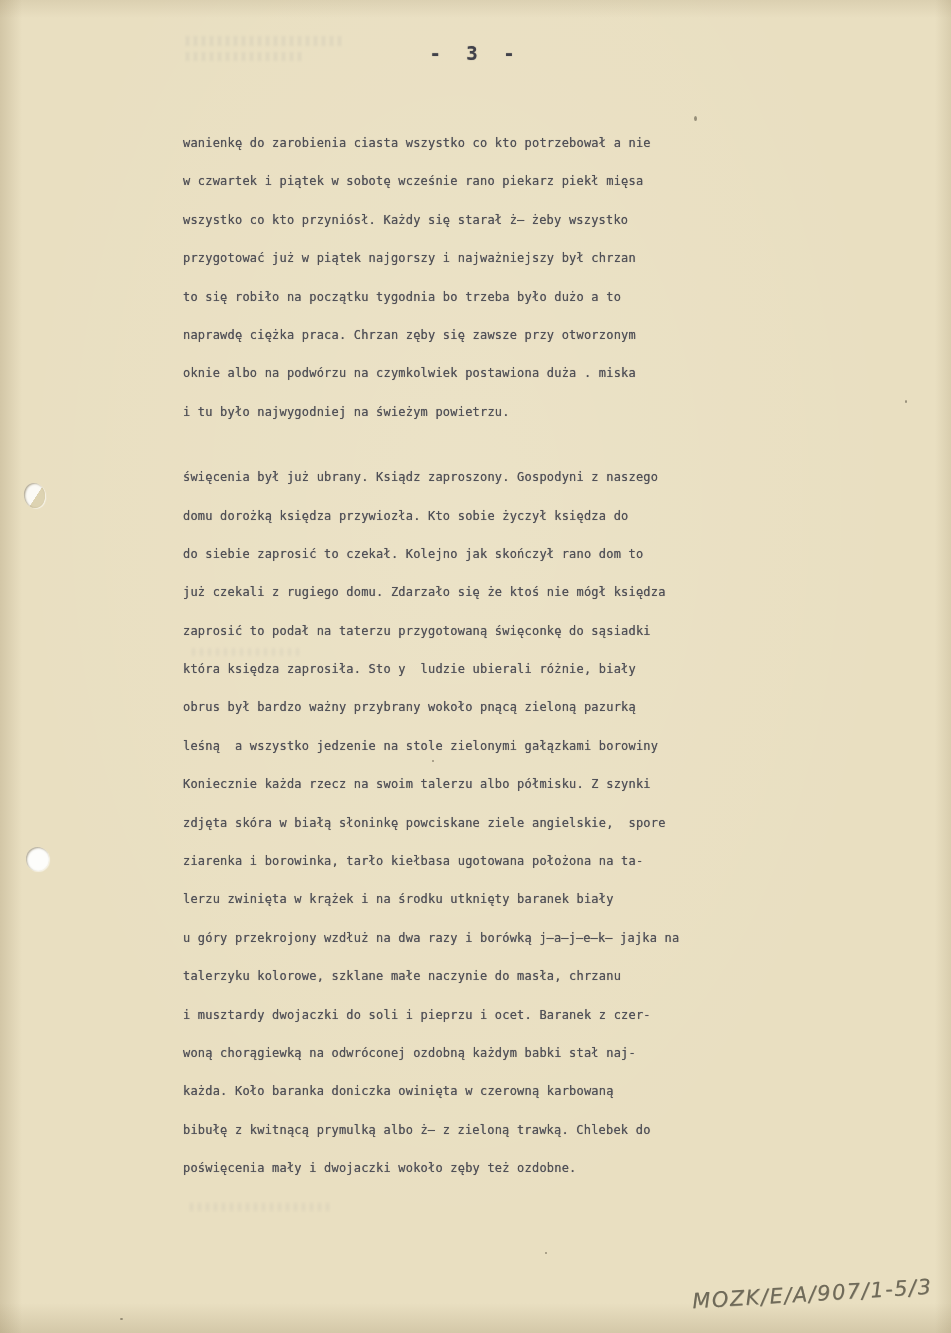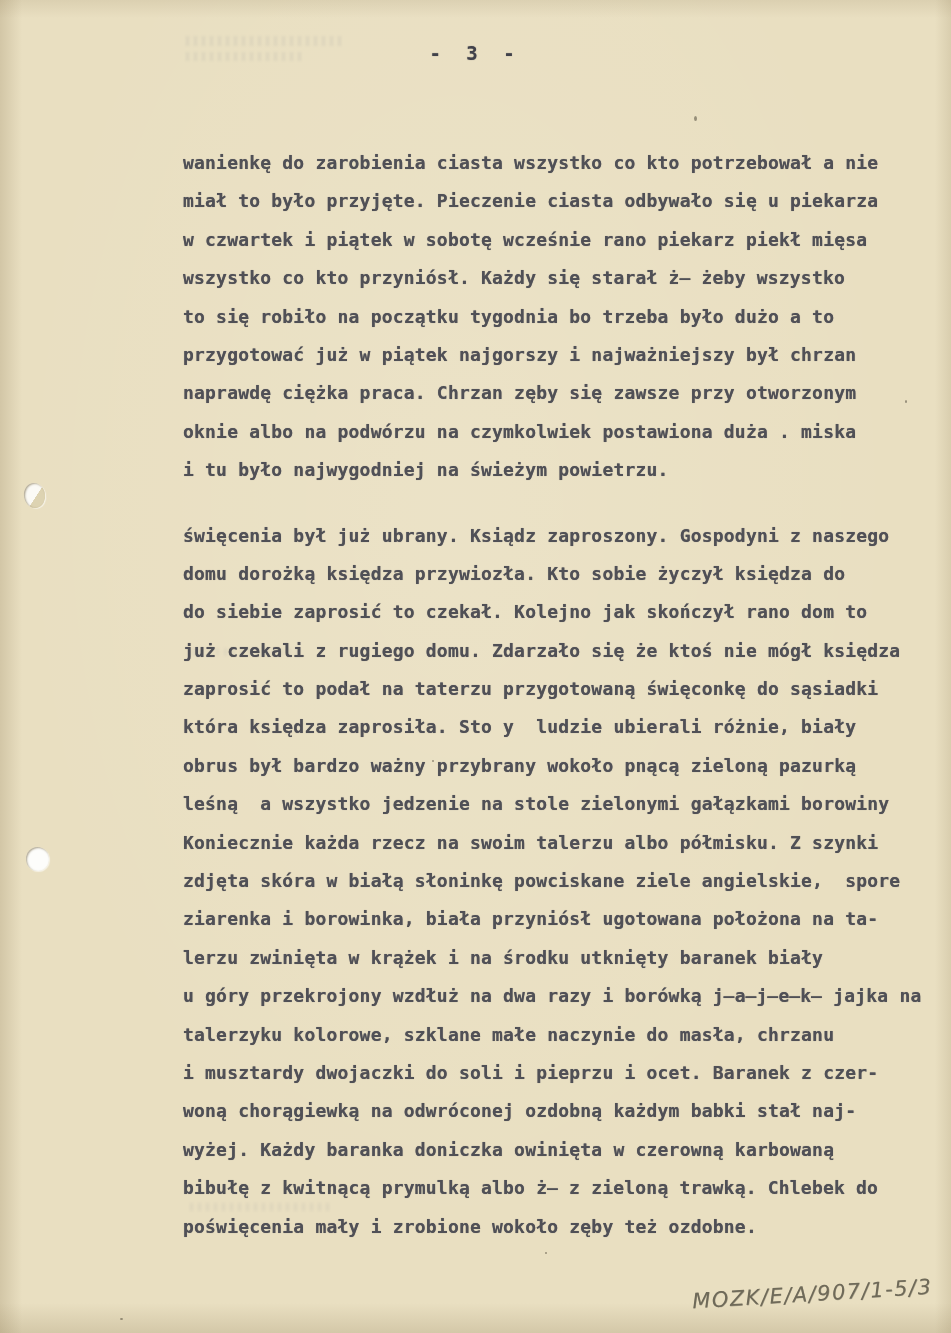--- a/index.html
+++ b/index.html
@@ -19,22 +19,22 @@
   }
   .page-number{
     position:absolute;top:42px;left:0;width:100%;
     text-align:center;
     font-size:19px;font-weight:bold;
     letter-spacing:7px;
     color:#41424a;
     text-shadow:0 0 1px rgba(60,60,75,.6);
   }
   .text-block{
-    position:absolute;left:183px;top:144px;width:648px;
-    font-size:18px;font-weight:bold;
+    position:absolute;left:183px;top:124px;width:648px;
+    font-size:12px;font-weight:normal;
     color:#45464e;
     text-shadow:0 0 0.7px rgba(65,65,80,.75);
     letter-spacing:0.2px;
   }
   .paragraph{margin:0;}
   .paragraph + .paragraph{margin-top:27px;}
   .typed-line{
     height:38.4px;line-height:38.4px;
     white-space:pre;
     opacity:.93;
@@ -91,49 +91,48 @@
   <div class="smudge smudge-a"></div>
   <div class="smudge smudge-a2"></div>
   <div class="smudge smudge-b"></div>
   <div class="smudge smudge-c"></div>
 
   <div class="page-number">- 3 -</div>
 
   <div class="text-block">
       <div class="paragraph">
         <div class="typed-line">wanienkę do zarobienia ciasta wszystko co kto potrzebował a nie</div>
-        <div class="typed-line">miał to było przyjęte. Pieczenie ciasta odbywało się u piekarza</div>
         <div class="typed-line">w czwartek i piątek w sobotę wcześnie rano piekarz piekł mięsa</div>
         <div class="typed-line">wszystko co kto przyniósł. Każdy się starał ż̶ żeby wszystko</div>
+        <div class="typed-line">przygotować już w piątek najgorszy i najważniejszy był chrzan</div>
         <div class="typed-line">to się robiło na początku tygodnia bo trzeba było dużo a to</div>
-        <div class="typed-line">przygotować już w piątek najgorszy i najważniejszy był chrzan</div>
         <div class="typed-line">naprawdę ciężka praca. Chrzan zęby się zawsze przy otworzonym</div>
         <div class="typed-line">oknie albo na podwórzu na czymkolwiek postawiona duża . miska</div>
         <div class="typed-line">i tu było najwygodniej na świeżym powietrzu.</div>
       </div>
       <div class="paragraph">
         <div class="typed-line">święcenia był już ubrany. Ksiądz zaproszony. Gospodyni z naszego</div>
         <div class="typed-line">domu dorożką księdza przywiozła. Kto sobie życzył księdza do</div>
         <div class="typed-line">do siebie zaprosić to czekał. Kolejno jak skończył rano dom to</div>
         <div class="typed-line">już czekali z rugiego domu. Zdarzało się że ktoś nie mógł księdza</div>
         <div class="typed-line">zaprosić to podał na taterzu przygotowaną święconkę do sąsiadki</div>
         <div class="typed-line">która księdza zaprosiła. Sto y  ludzie ubierali różnie, biały</div>
         <div class="typed-line">obrus był bardzo ważny przybrany wokoło pnącą zieloną pazurką</div>
         <div class="typed-line">leśną  a wszystko jedzenie na stole zielonymi gałązkami borowiny</div>
         <div class="typed-line">Koniecznie każda rzecz na swoim talerzu albo półmisku. Z szynki</div>
         <div class="typed-line">zdjęta skóra w białą słoninkę powciskane ziele angielskie,  spore</div>
-        <div class="typed-line">ziarenka i borowinka, biała przyniósł ugotowana położona na ta-</div>
+        <div class="typed-line">ziarenka i borowinka, tarło kiełbasa ugotowana położona na ta-</div>
         <div class="typed-line">lerzu zwinięta w krążek i na środku utknięty baranek biały</div>
         <div class="typed-line">u góry przekrojony wzdłuż na dwa razy i borówką j̶a̶j̶e̶k̶ jajka na</div>
         <div class="typed-line">talerzyku kolorowe, szklane małe naczynie do masła, chrzanu</div>
         <div class="typed-line">i musztardy dwojaczki do soli i pieprzu i ocet. Baranek z czer-</div>
         <div class="typed-line">woną chorągiewką na odwróconej ozdobną każdym babki stał naj-</div>
-        <div class="typed-line">wyżej. Każdy baranka doniczka owinięta w czerowną karbowaną</div>
+        <div class="typed-line">każda. Koło baranka doniczka owinięta w czerowną karbowaną</div>
         <div class="typed-line">bibułę z kwitnącą prymulką albo ż̶ z zieloną trawką. Chlebek do</div>
-        <div class="typed-line">poświęcenia mały i zrobione wokoło zęby też ozdobne.</div>
+        <div class="typed-line">poświęcenia mały i dwojaczki wokoło zęby też ozdobne.</div>
       </div>
     </div>
 
   <div class="hole hole-top"></div>
   <div class="hole hole-bottom"></div>
 
   <span class="speck sp1"></span>
   <span class="speck sp2"></span>
   <span class="speck sp3"></span>
   <span class="speck sp4"></span>

